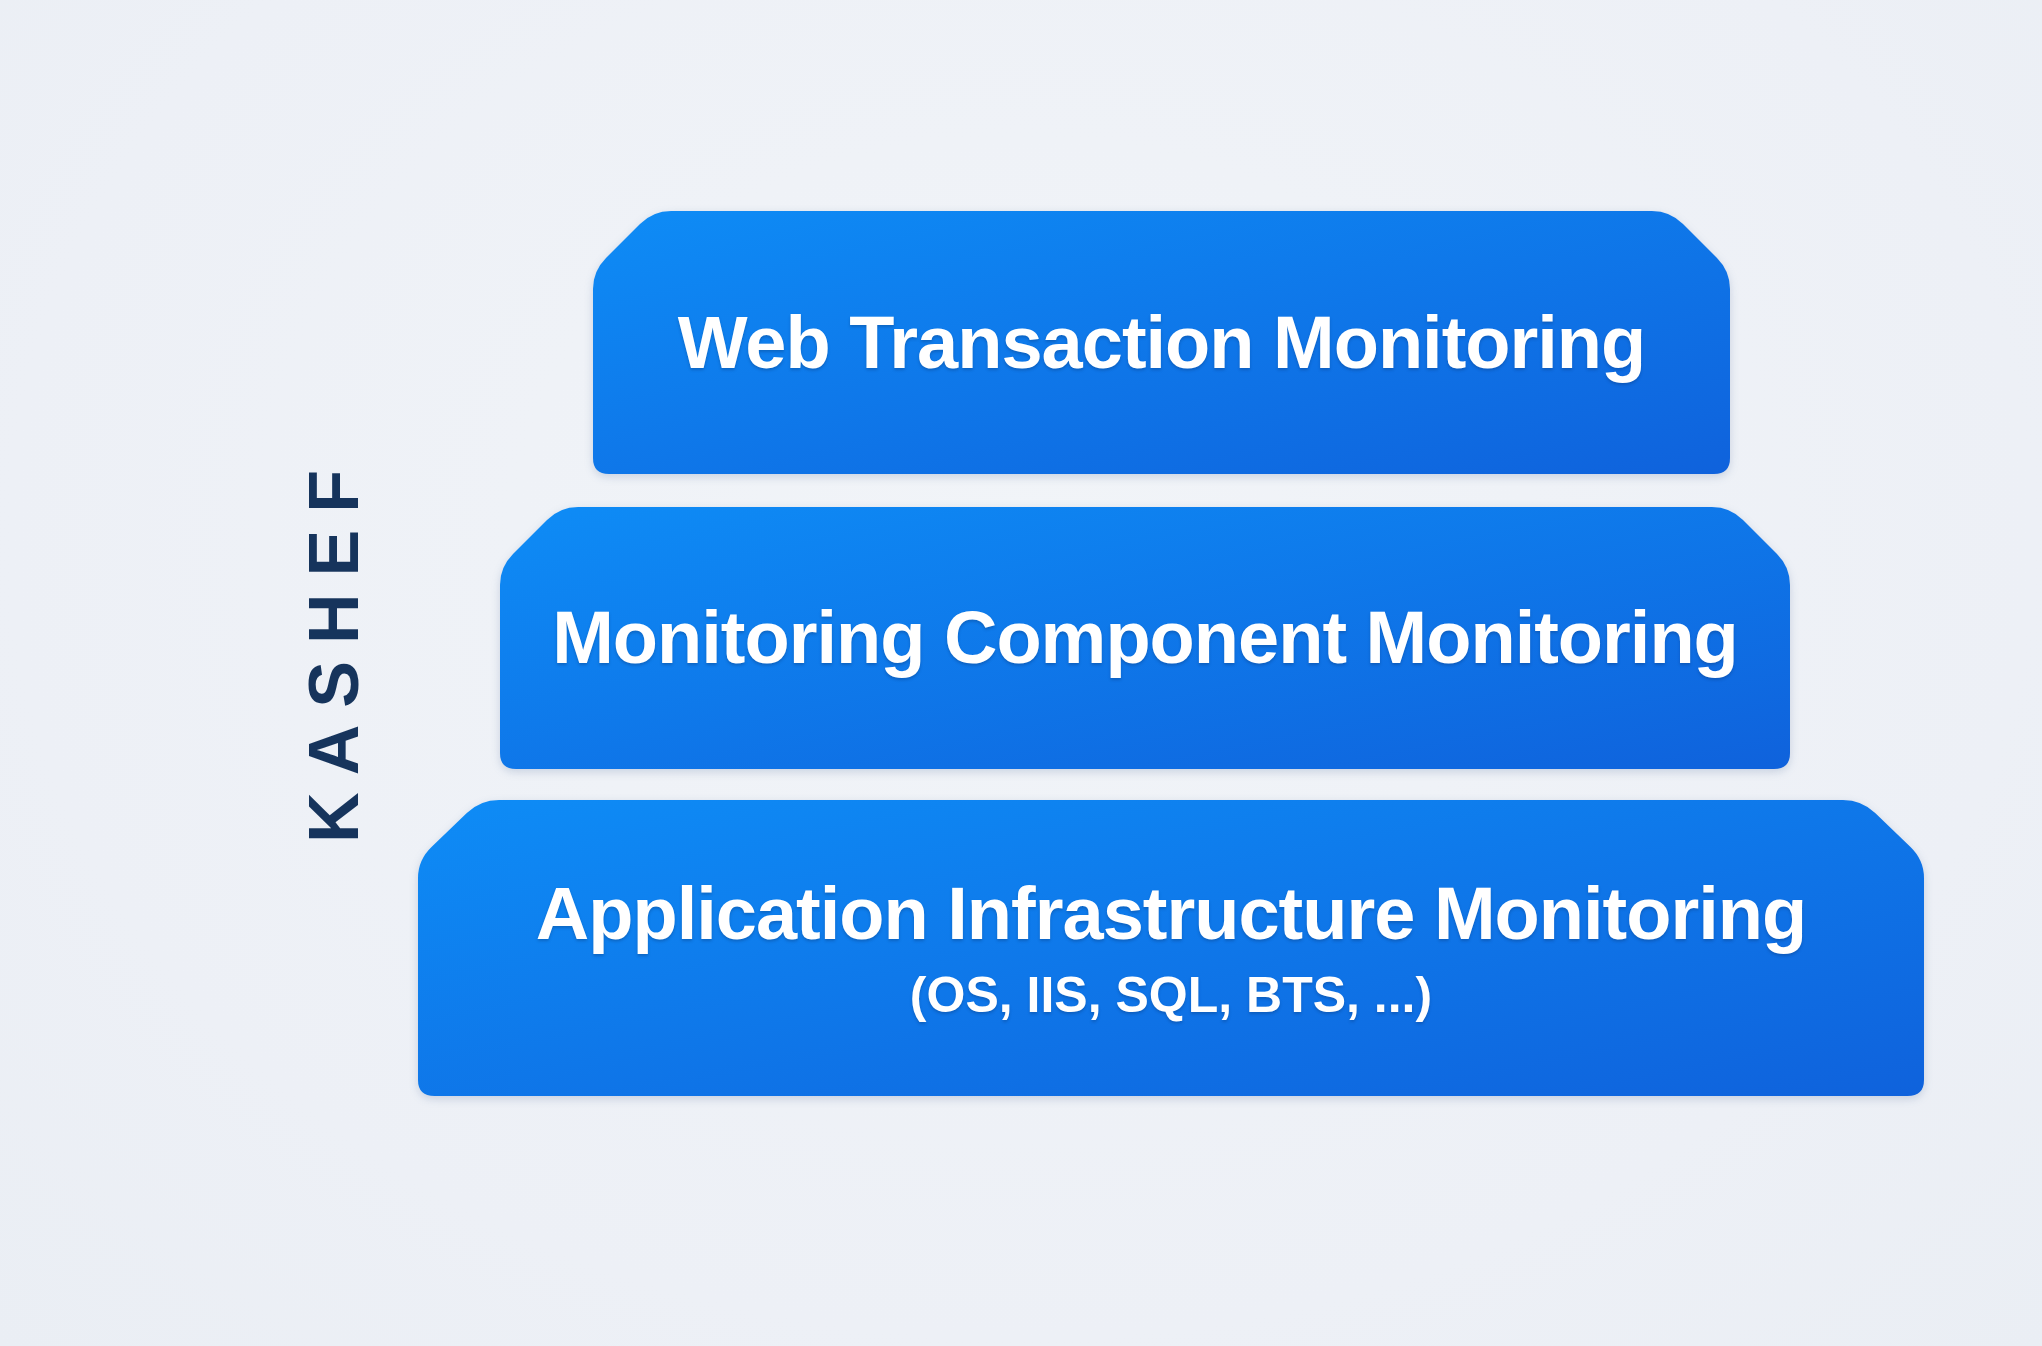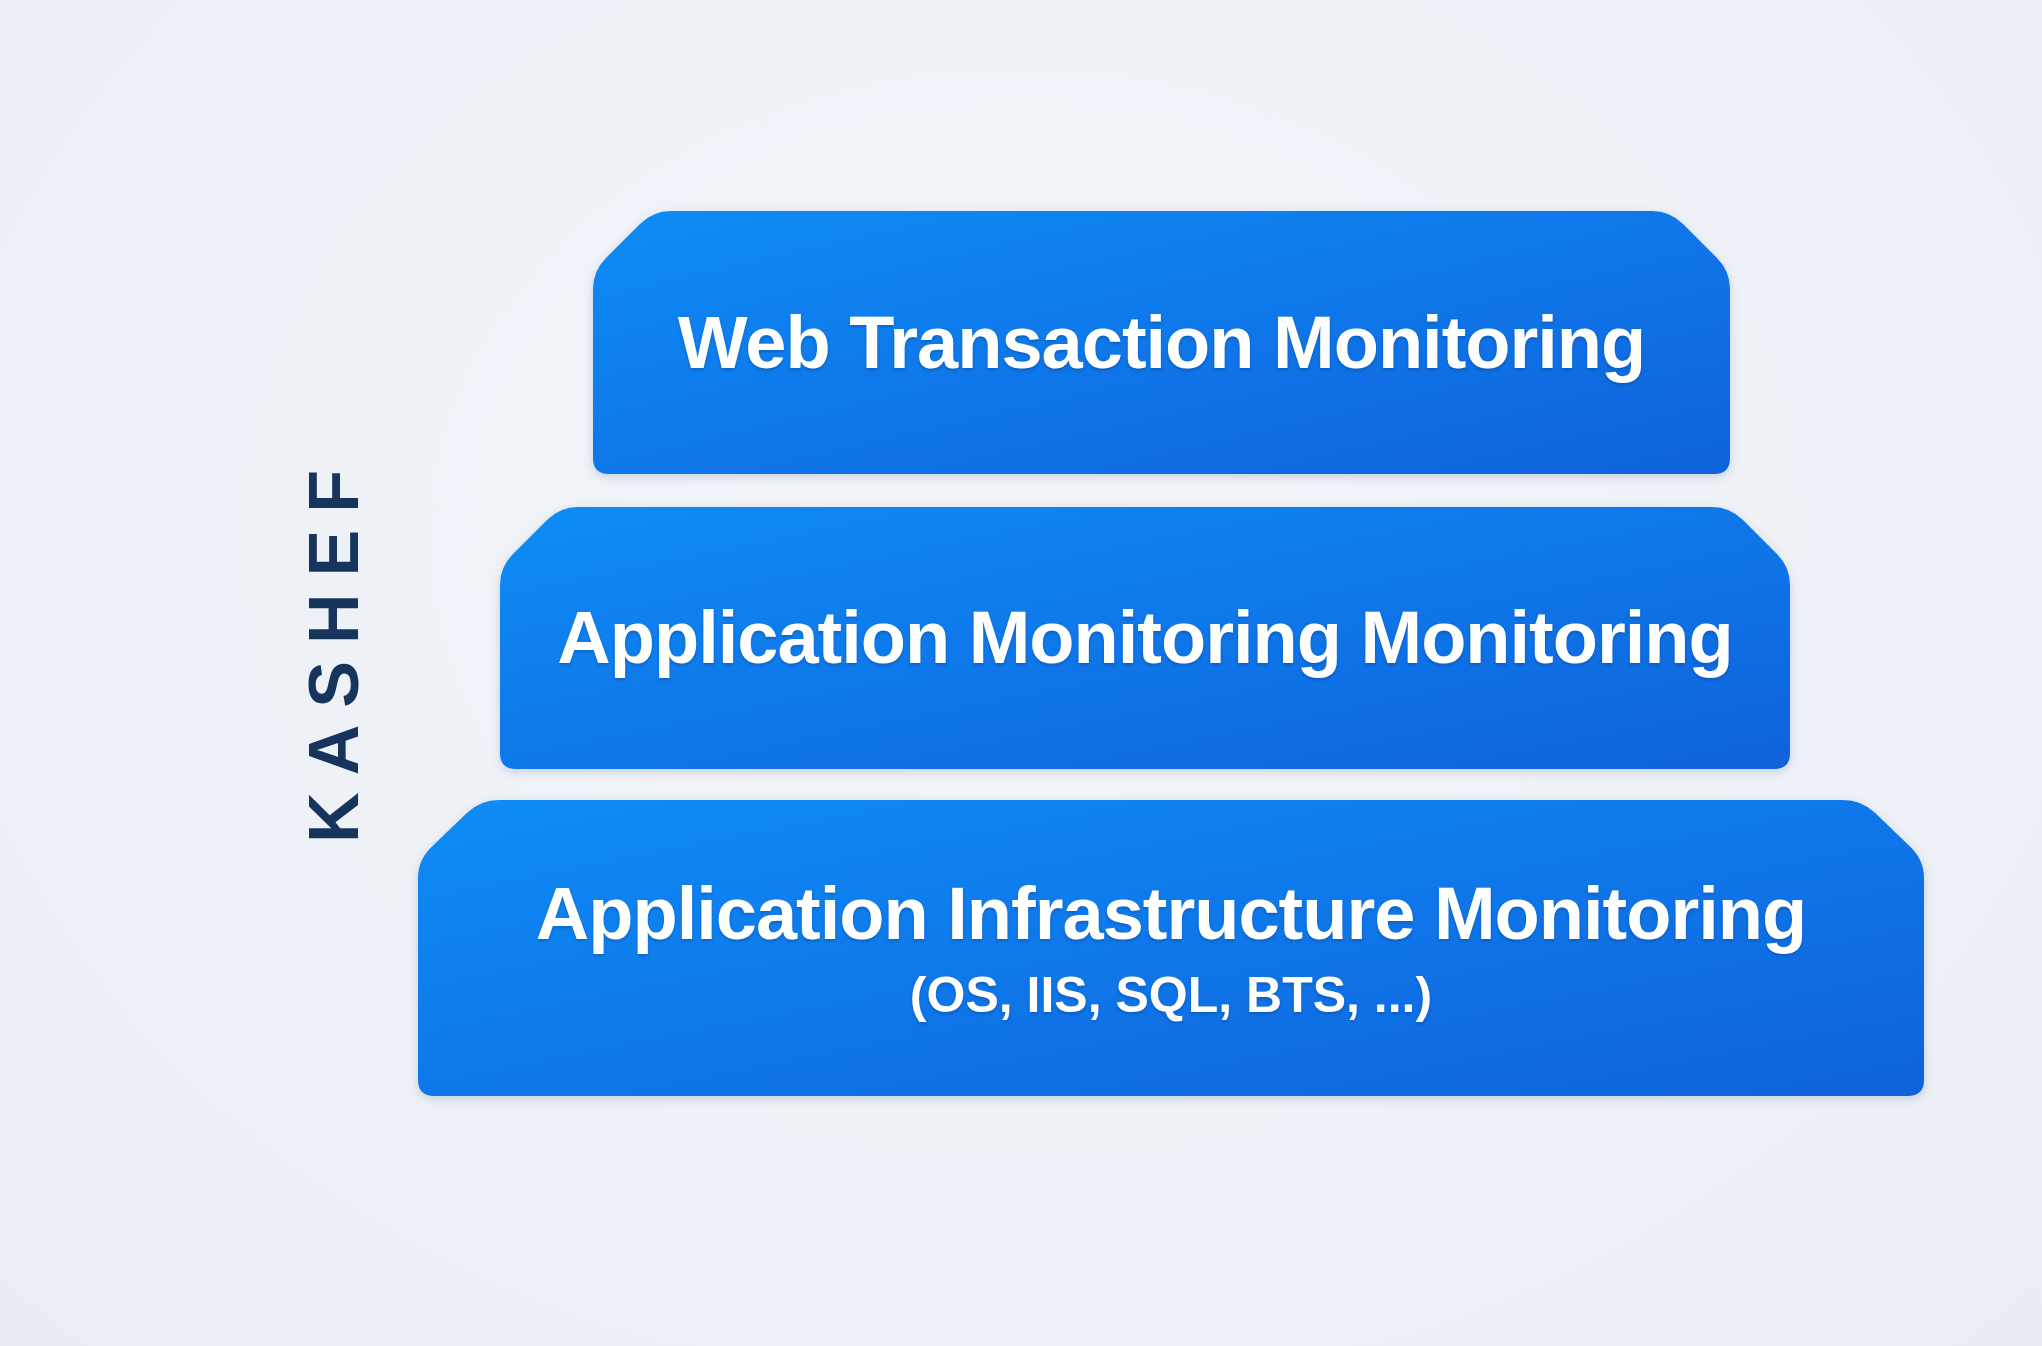--- a/index.html
+++ b/index.html
@@ -96,21 +96,21 @@
     <svg class="shape" preserveAspectRatio="none" viewBox="0 0 1290 262">
         <defs>
           <linearGradient id="grad1" x1="0" y1="0" x2="1" y2="1">
             <stop offset="0" stop-color="#0e8cf6"></stop>
             <stop offset="1" stop-color="#0f62dc"></stop>
           </linearGradient>
         </defs>
         <path d="M 78,0 L 1212,0 Q 1230,0 1243,13 L 1277,47 Q 1290,60 1290,78 L 1290,246 Q 1290,262 1274,262 L 16,262 Q 0,262 0,246 L 0,78 Q 0,60 13,47 L 47,13 Q 60,0 78,0 Z" fill="url(#grad1)"></path>
       </svg>
     <div class="layer-text">
-      <div class="layer-title">Application Monitoring Monitoring</div>
+      <div class="layer-title">Monitoring Component Monitoring</div>
     </div>
   </div>
 
   <div class="layer layer-3">
     <svg class="shape" preserveAspectRatio="none" viewBox="0 0 1450 296">
         <defs>
           <linearGradient id="grad2" x1="0" y1="0" x2="1" y2="1">
             <stop offset="0" stop-color="#0e8cf6"></stop>
             <stop offset="1" stop-color="#0f62dc"></stop>
           </linearGradient>

